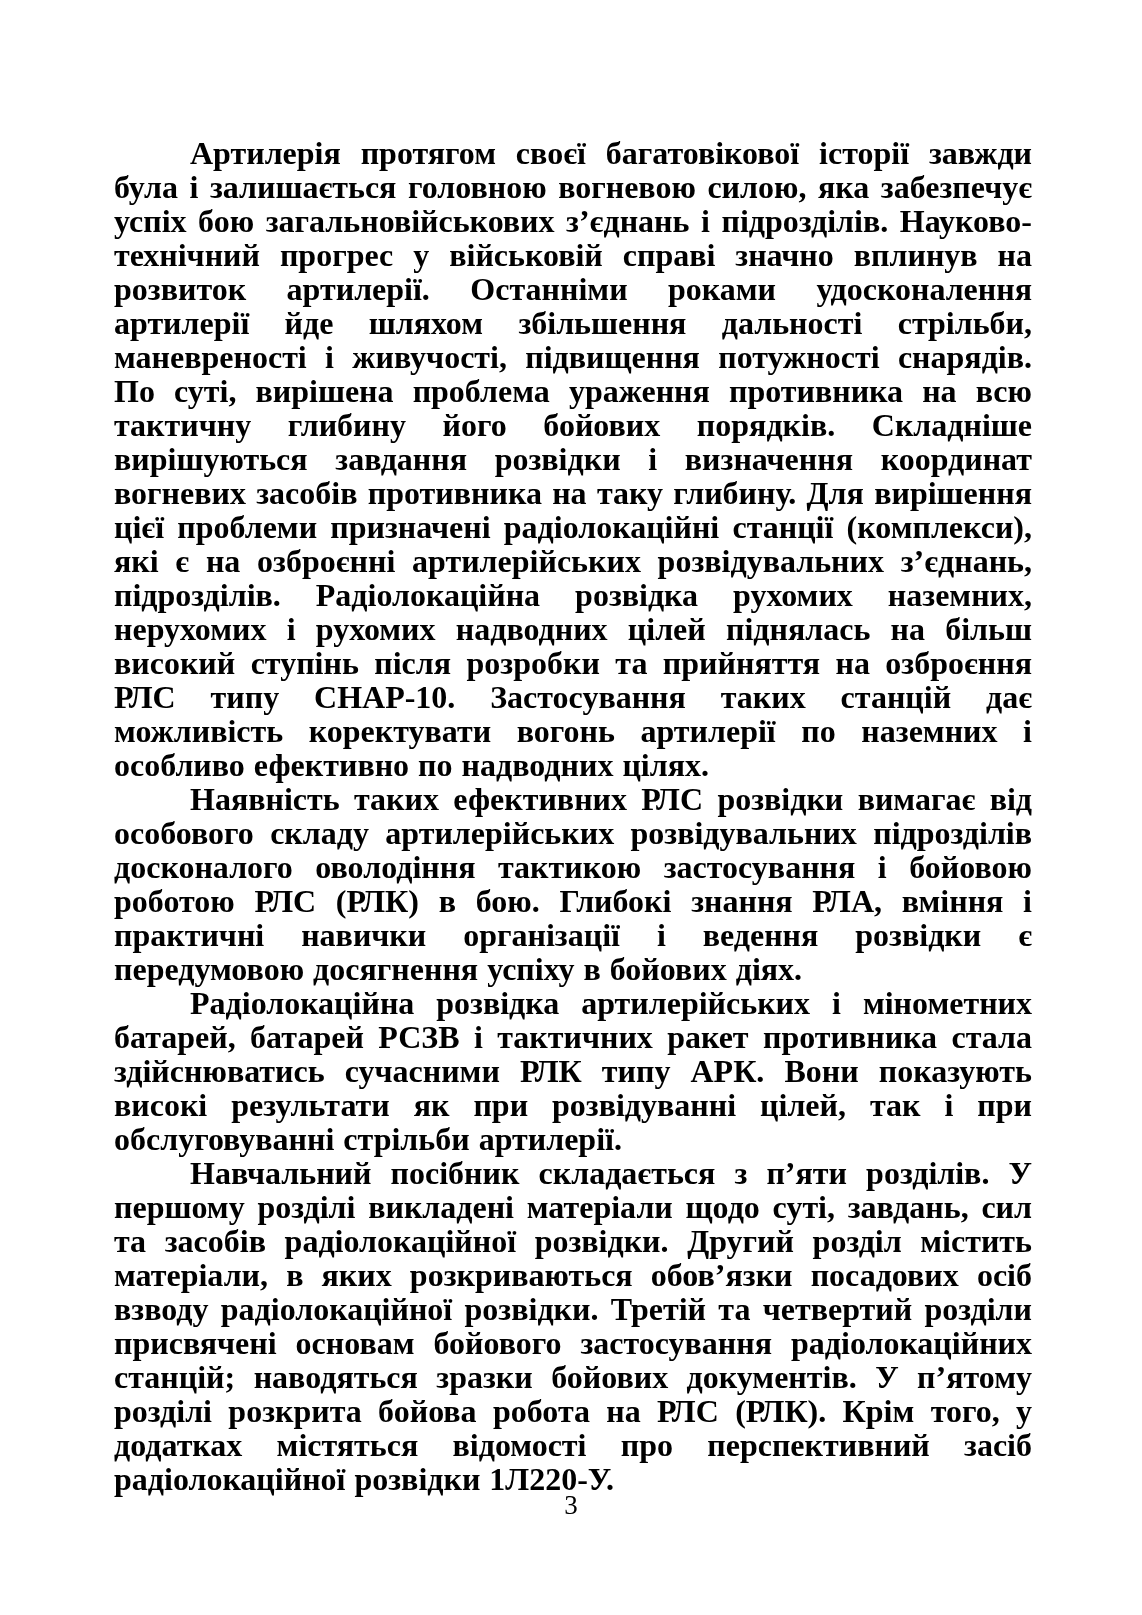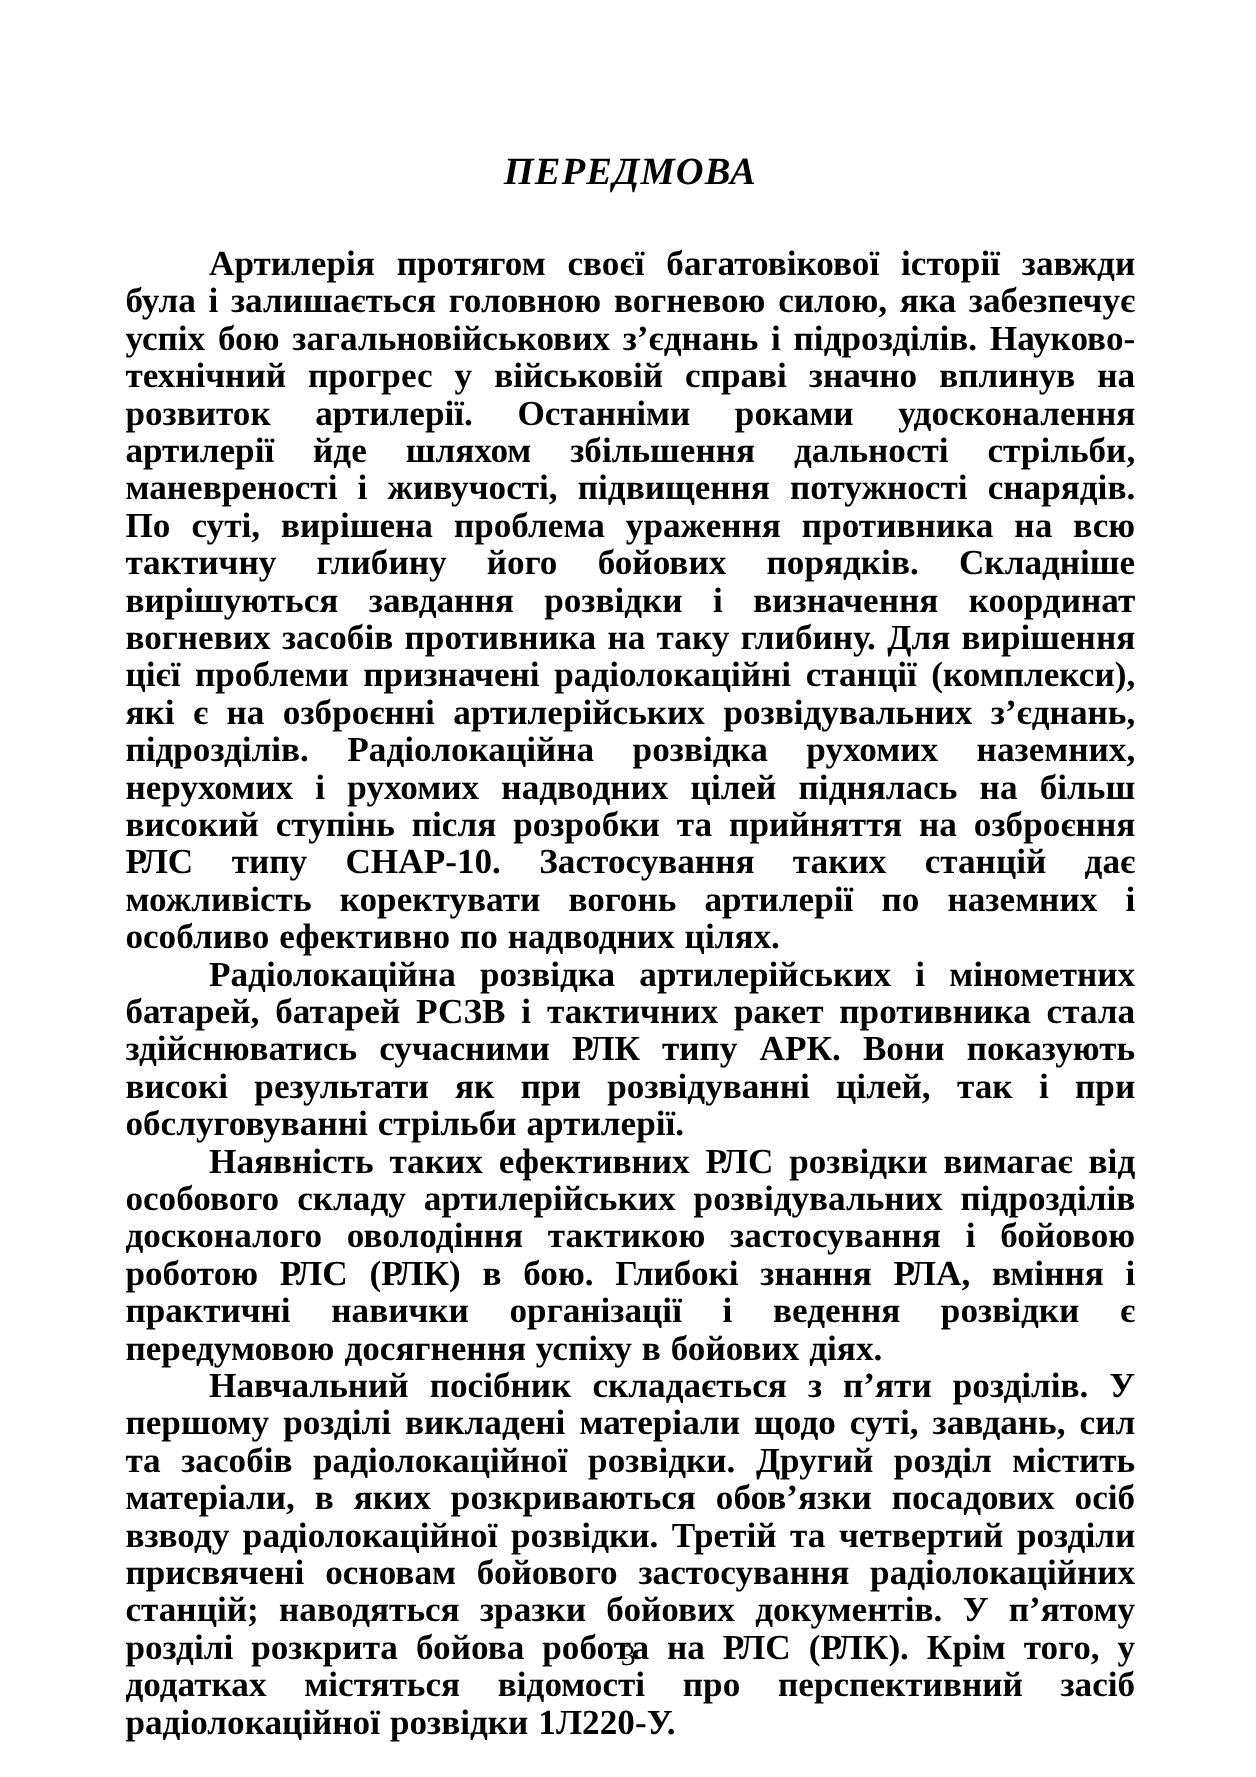--- a/index.html
+++ b/index.html
@@ -42,23 +42,22 @@
     top: 1490px;
     text-align: center;
     font-size: 27px;
     font-weight: normal;
   }
 </style>
 </head>
 <body>
 
 <div class="page">
-  <h1 class="doc-title">ПЕРЕДМОВА</h1>
 
   <div class="doc-body">
     <p>Артилерія протягом своєї багатовікової історії завжди була і залишається головною вогневою силою, яка забезпечує успіх бою загальновійськових з’єднань і підрозділів. Науково-технічний прогрес у військовій справі значно вплинув на розвиток артилерії. Останніми роками удосконалення артилерії йде шляхом збільшення дальності стрільби, маневреності і живучості, підвищення потужності снарядів. По суті, вирішена проблема ураження противника на всю тактичну глибину його бойових порядків. Складніше вирішуються завдання розвідки і визначення координат вогневих засобів противника на таку глибину. Для вирішення цієї проблеми призначені радіолокаційні станції (комплекси), які є на озброєнні артилерійських розвідувальних з’єднань, підрозділів. Радіолокаційна розвідка рухомих наземних, нерухомих і рухомих надводних цілей піднялась на більш високий ступінь після розробки та прийняття на озброєння РЛС типу СНАР-10. Застосування таких станцій дає можливість коректувати вогонь артилерії по наземних і особливо ефективно по надводних цілях.</p>
+    <p>Наявність таких ефективних РЛС розвідки вимагає від особового складу артилерійських розвідувальних підрозділів досконалого оволодіння тактикою застосування і бойовою роботою РЛС (РЛК) в бою. Глибокі знання РЛА, вміння і практичні навички організації і ведення розвідки є передумовою досягнення успіху в бойових діях.</p>
     <p>Радіолокаційна розвідка артилерійських і мінометних батарей, батарей РСЗВ і тактичних ракет противника стала здійснюватись сучасними РЛК типу АРК. Вони показують високі результати як при розвідуванні цілей, так і при обслуговуванні стрільби артилерії.</p>
-    <p>Наявність таких ефективних РЛС розвідки вимагає від особового складу артилерійських розвідувальних підрозділів досконалого оволодіння тактикою застосування і бойовою роботою РЛС (РЛК) в бою. Глибокі знання РЛА, вміння і практичні навички організації і ведення розвідки є передумовою досягнення успіху в бойових діях.</p>
     <p>Навчальний посібник складається з п’яти розділів. У першому розділі викладені матеріали щодо суті, завдань, сил та засобів радіолокаційної розвідки. Другий розділ містить матеріали, в яких розкриваються обов’язки посадових осіб взводу радіолокаційної розвідки. Третій та четвертий розділи присвячені основам бойового застосування радіолокаційних станцій; наводяться зразки бойових документів. У п’ятому розділі розкрита бойова робота на РЛС (РЛК). Крім того, у додатках містяться відомості про перспективний засіб радіолокаційної розвідки 1Л220-У.</p>
   </div>
 
   <div class="page-number">3</div>
 </div>
 
 </body></html>

